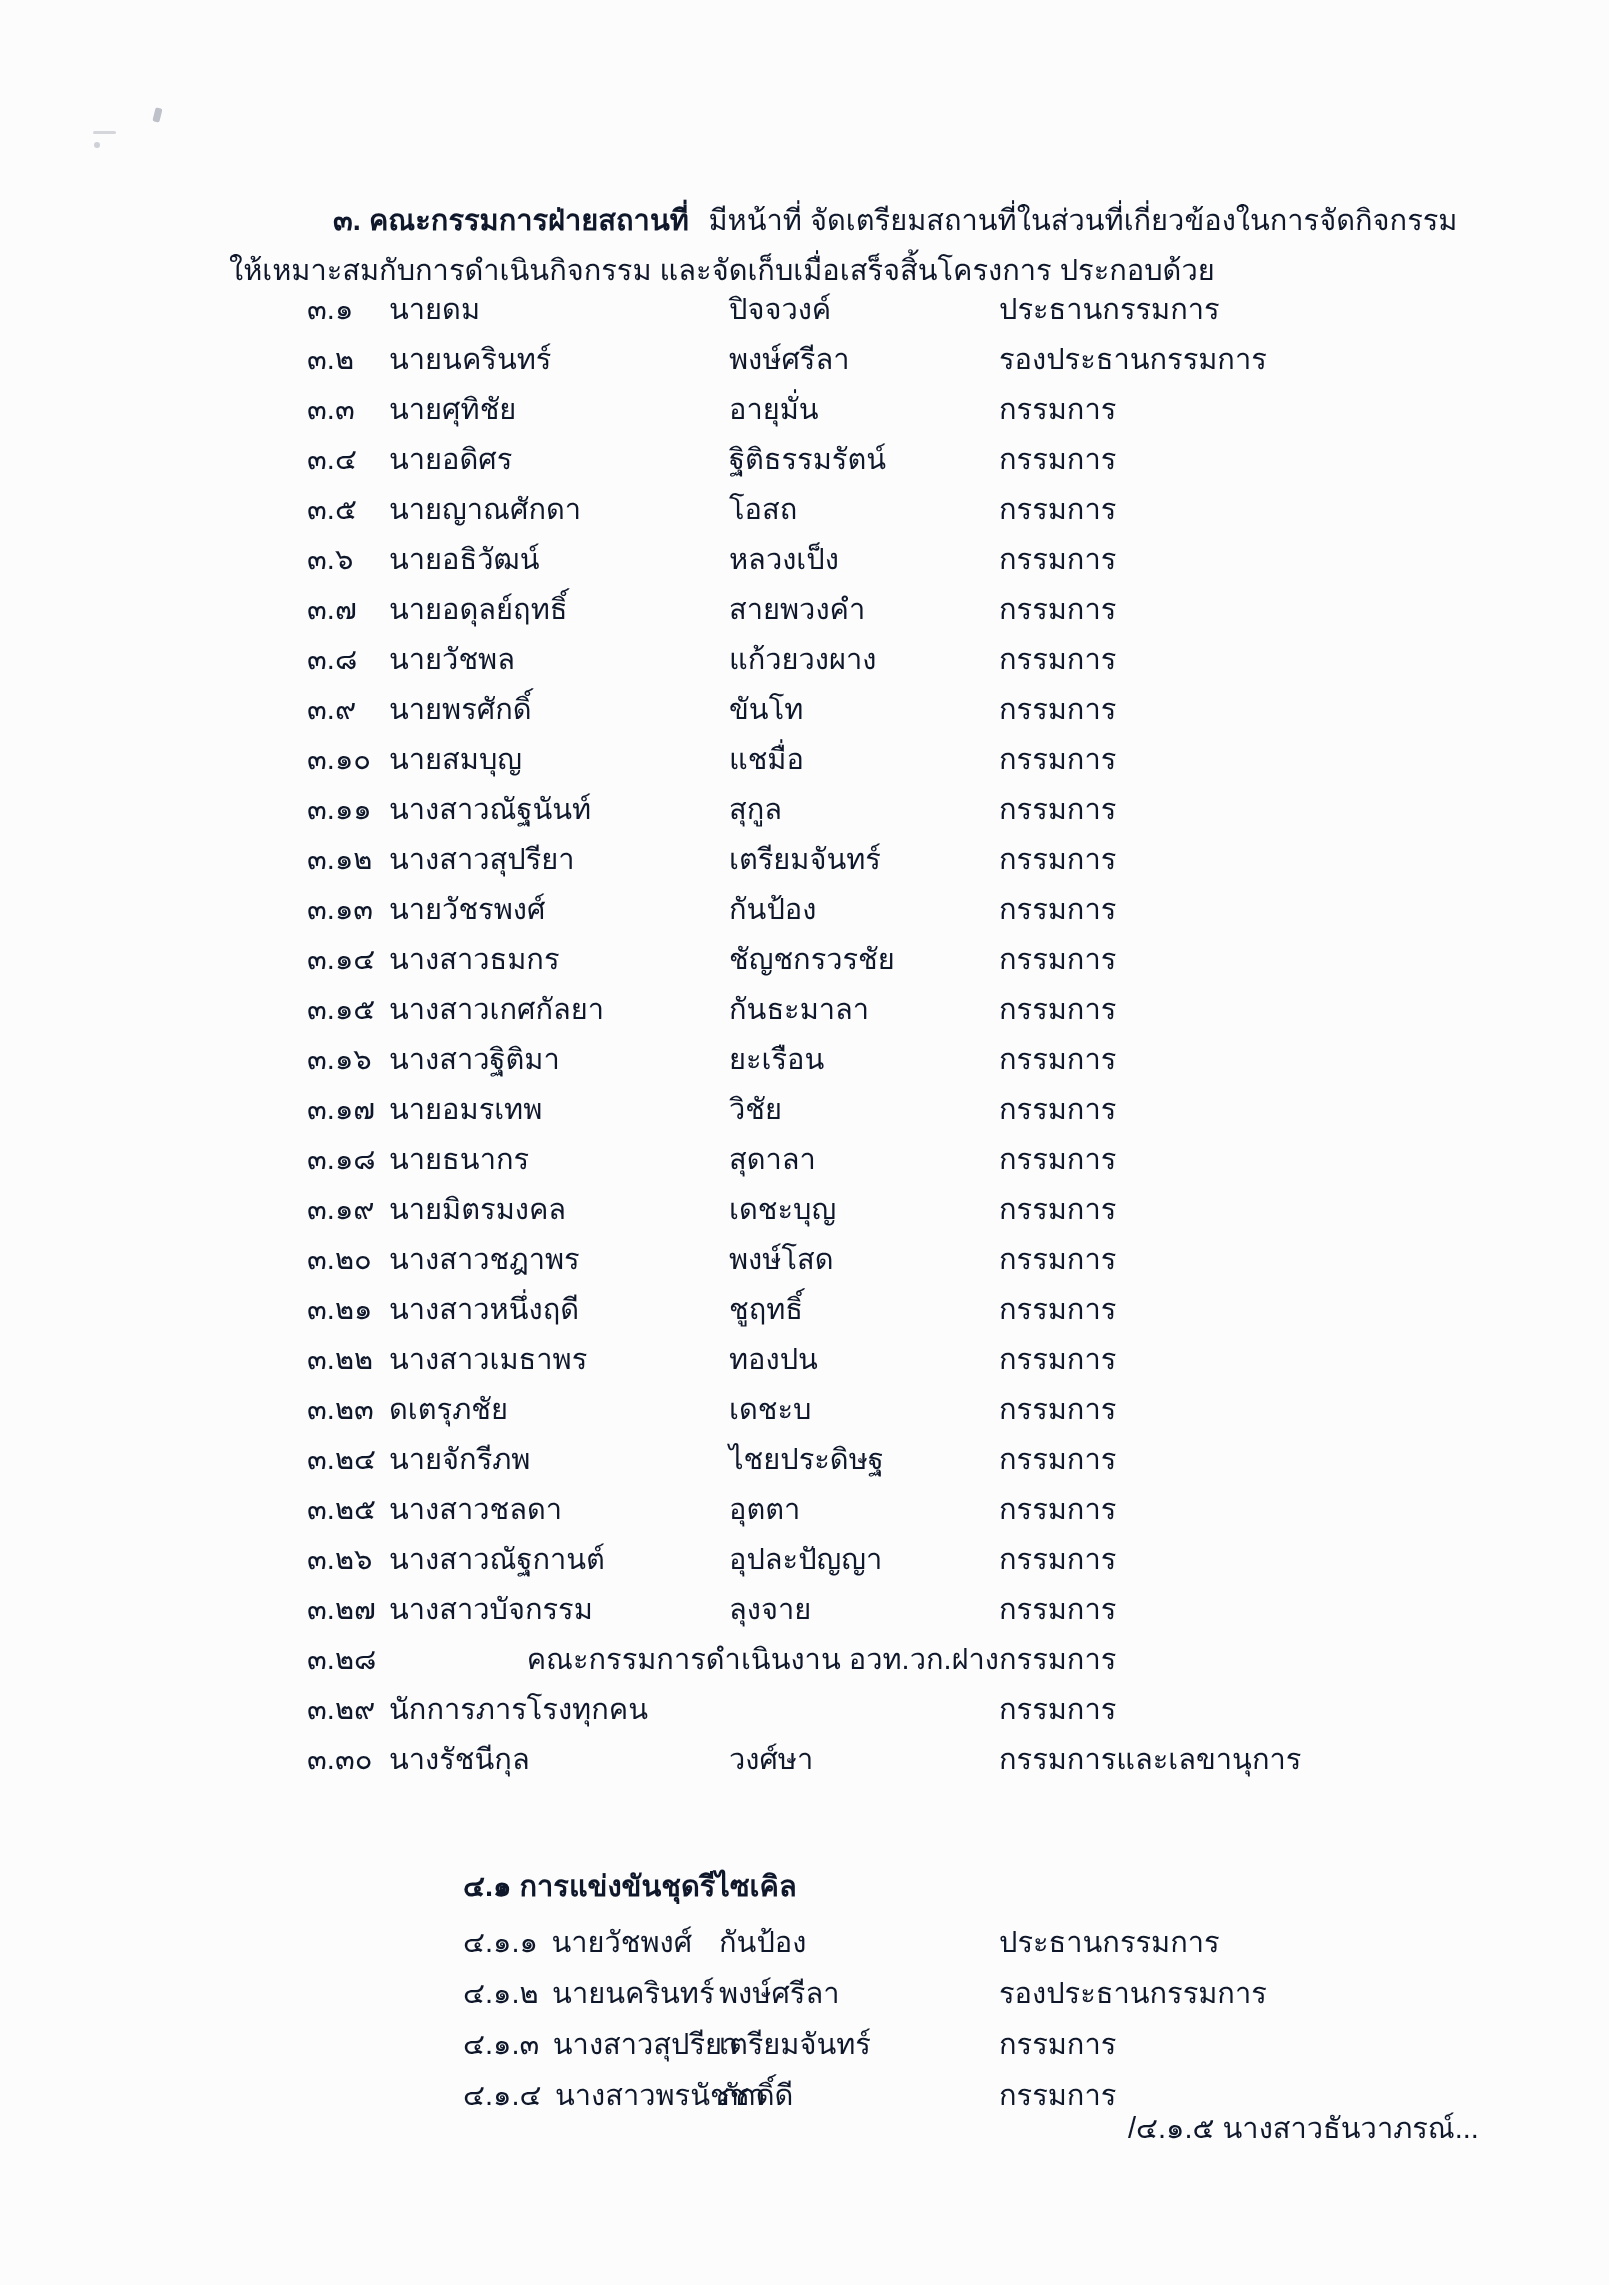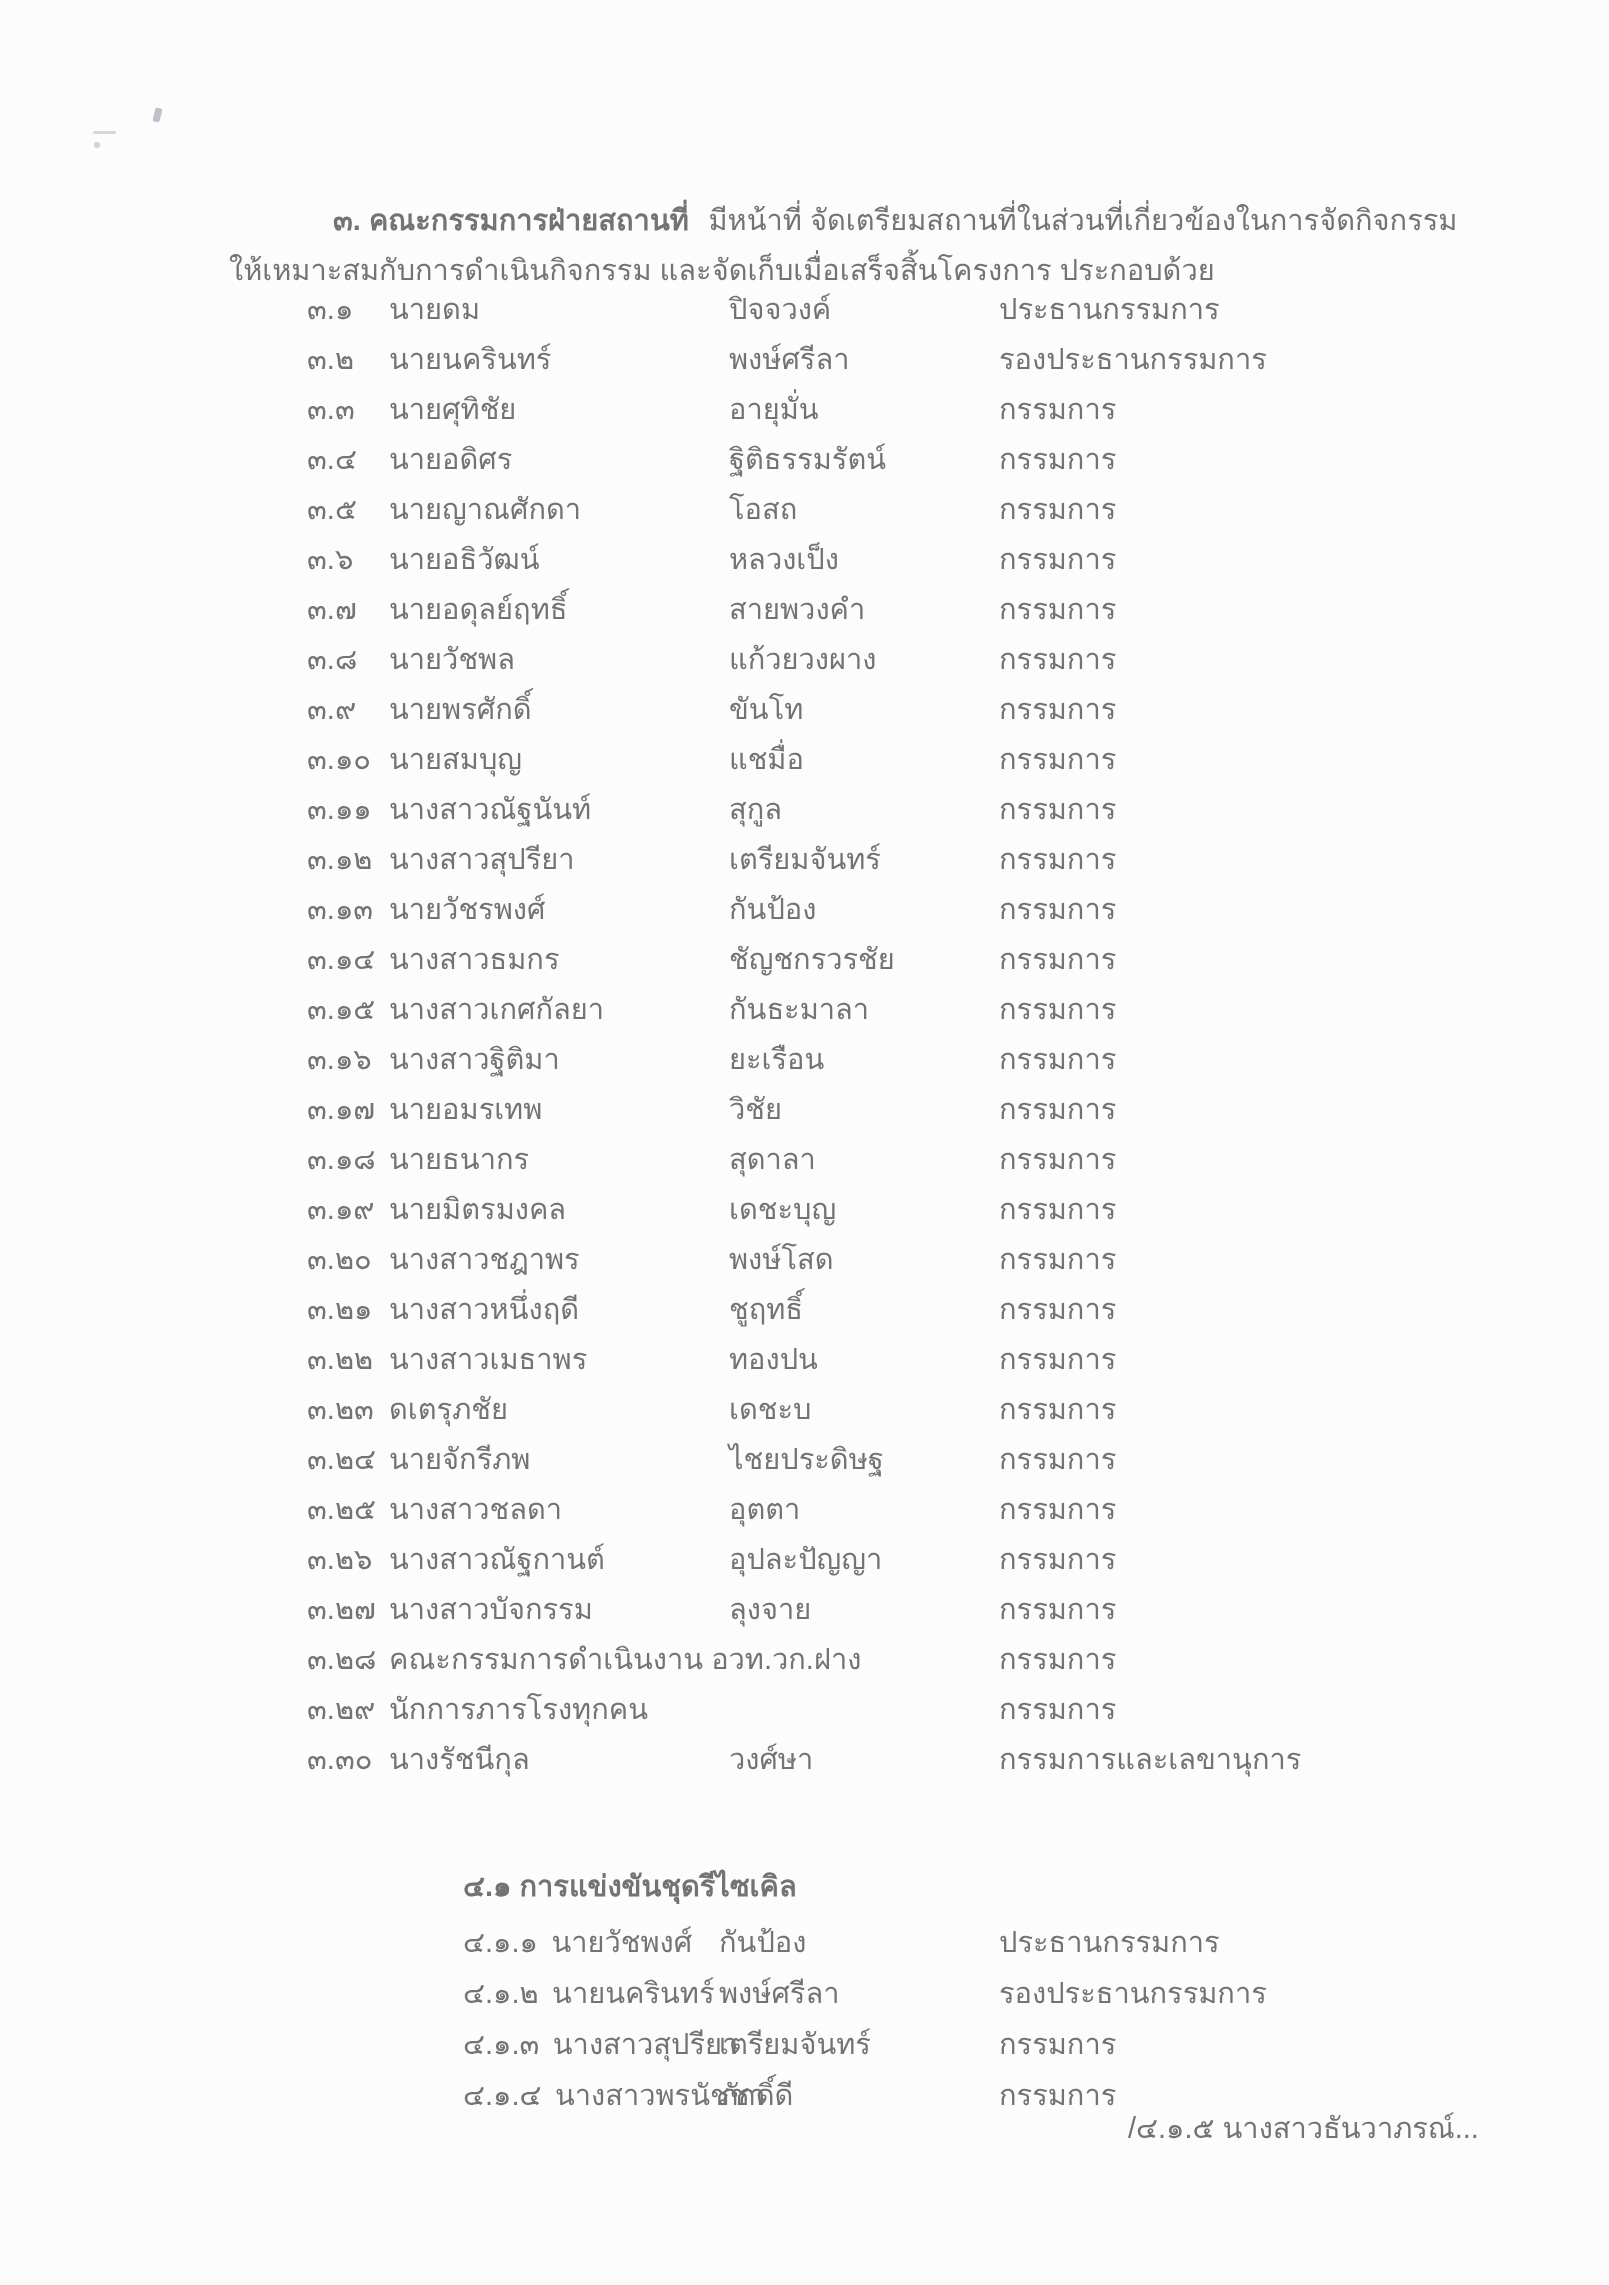--- a/index.html
+++ b/index.html
@@ -5,21 +5,21 @@
   html,body{margin:0;padding:0;}
   body{
     width:1610px;height:2285px;
     background:#f4f4f4;
     font-family:"Liberation Sans", sans-serif;
   }
   .page{
     position:relative;
     width:1610px;height:2285px;
     background:#fcfcfc;
-    color:#737373;
+    color:#0f172a;
     overflow:hidden;
   }
   
   .speck-a{position:absolute;left:154px;top:108px;width:6.8px;height:13.5px;
     background:#8a8ea0;opacity:.55;transform:rotate(14deg);border-radius:1.9px;}
   .speck-b{position:absolute;left:93px;top:131px;width:23px;height:2.9px;
     background:#b9bcc4;opacity:.6;border-radius:1.9px;}
   .speck-c{position:absolute;left:94px;top:142px;width:5.8px;height:5.8px;
     background:#a9adbb;opacity:.55;border-radius:50%;}
 
@@ -218,21 +218,21 @@
         <span class="cell role">กรรมการ</span>
       </div>
       <div class="s3-row">
         <span class="cell no">๓.๒๗</span>
         <span class="cell name">นางสาวบัจกรรม</span>
         <span class="cell surname">ลุงจาย</span>
         <span class="cell role">กรรมการ</span>
       </div>
       <div class="s3-row">
         <span class="cell no">๓.๒๘</span>
-        <span class="cell name" style="grid-column: 2 / span 2;">คณะกรรมการดำเนินงาน อวท.วก.ฝาง</span>
+        <span class="cell name" style="grid-column: 2 / span 2; text-align: right;">คณะกรรมการดำเนินงาน อวท.วก.ฝาง</span>
         <span class="cell role">กรรมการ</span>
       </div>
       <div class="s3-row">
         <span class="cell no">๓.๒๙</span>
         <span class="cell name" style="grid-column: 2 / span 2;">นักการภารโรงทุกคน</span>
         <span class="cell role">กรรมการ</span>
       </div>
       <div class="s3-row">
         <span class="cell no">๓.๓๐</span>
         <span class="cell name">นางรัชนีกุล</span>

